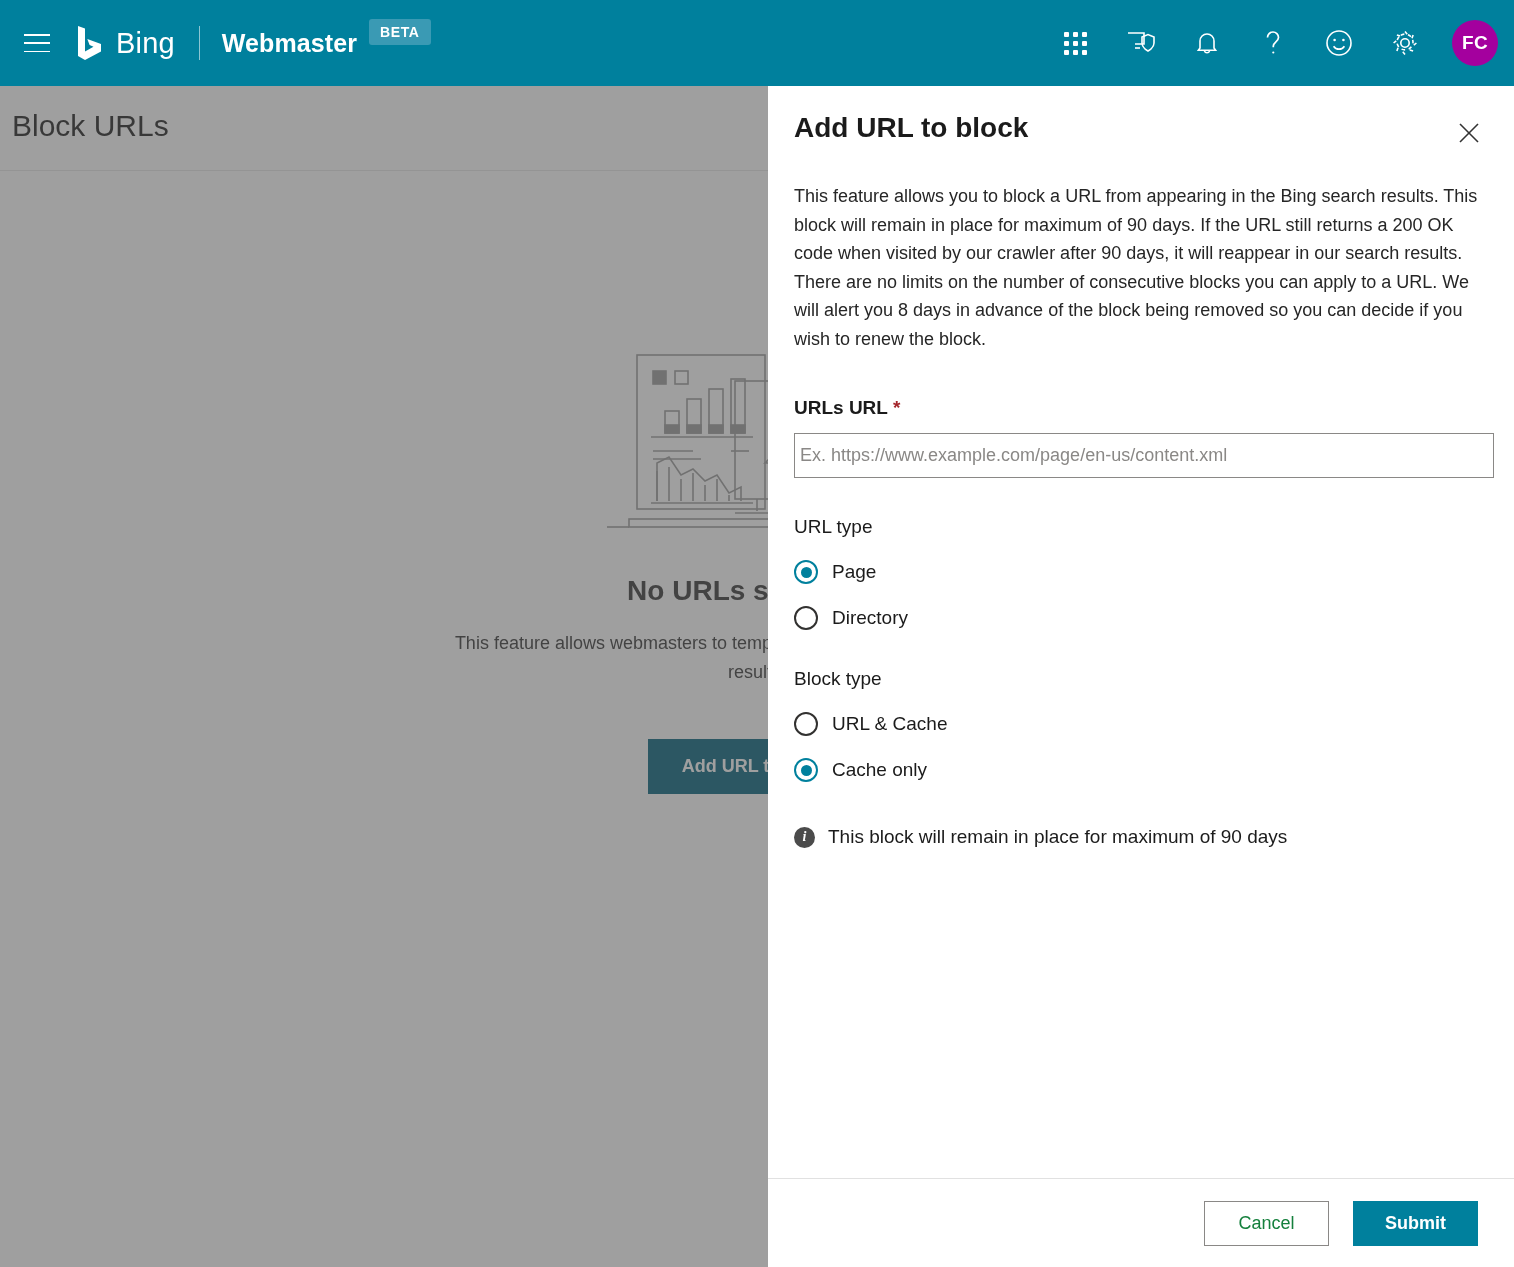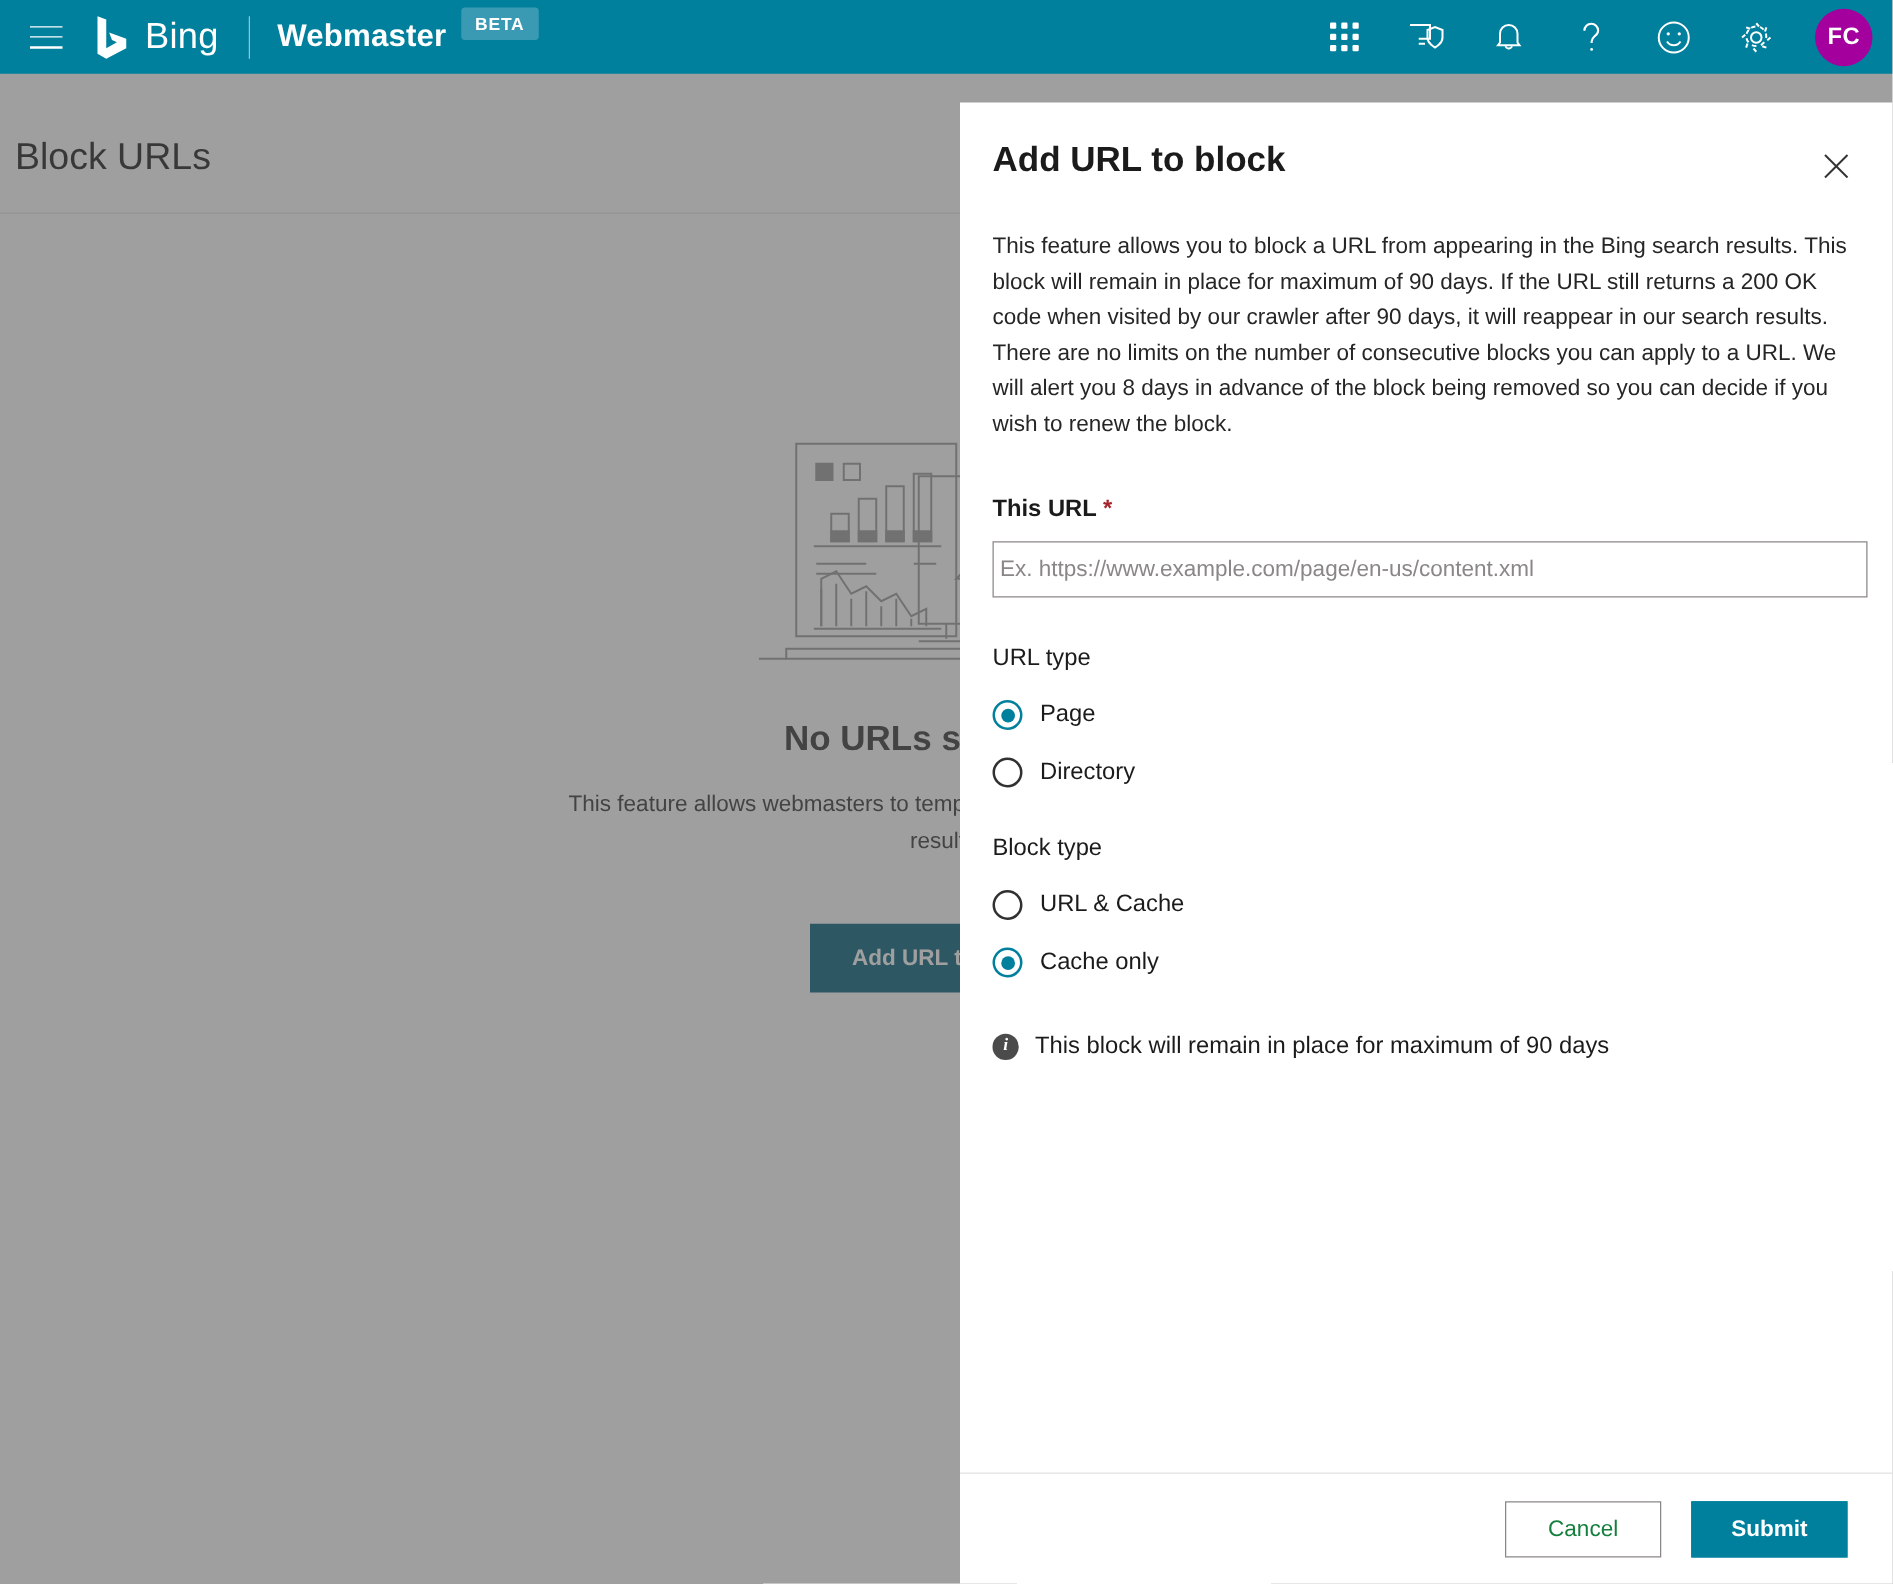--- a/index.html
+++ b/index.html
@@ -7,21 +7,21 @@
     width: 1514px; height: 1267px;
     overflow: hidden;
     font-family: "Liberation Sans", sans-serif;
     background: #ffffff;
   }
   #root { position: relative; width: 1514px; height: 1267px; }
 
   
   .topbar {
     position: absolute; top: 0; left: 0;
-    width: 1514px; height: 59px;
+    width: 1514px; height: 86px;
     background: #00809d;
     display: flex; align-items: center;
     z-index: 40;
   }
   .hamburger {
     width: 26px; height: 18px;
     margin-left: 24px; margin-right: 26px;
     display: flex; flex-direction: column; justify-content: space-between;
     cursor: pointer;
   }
@@ -326,21 +326,21 @@
           <svg width="22" height="22" viewBox="0 0 22 22" stroke="#333333" stroke-width="1.6">
             <line x1="2" y1="2" x2="20" y2="20"></line>
             <line x1="20" y1="2" x2="2" y2="20"></line>
           </svg>
         </div>
       </div>
 
       <div class="panel-desc">This feature allows you to block a URL from appearing in the Bing search results. This block will remain in place for maximum of 90 days. If the URL still returns a 200 OK code when visited by our crawler after 90 days, it will reappear in our search results. There are no limits on the number of consecutive blocks you can apply to a URL. We will alert you 8 days in advance of the block being removed so you can decide if you wish to renew the block.</div>
 
       <div class="field-label">
-        <span>This URL</span>
+        <span>URLs URL</span>
         <span class="req">*</span>
       </div>
 
       <input class="url-input" type="text" placeholder="Ex. https://www.example.com/page/en-us/content.xml" value="" style="">
 
       <div class="group-label">URL type</div>
 
       <div class="radio-row on">
         <span class="radio-mark"></span>
         <span class="radio-text">Page</span>

